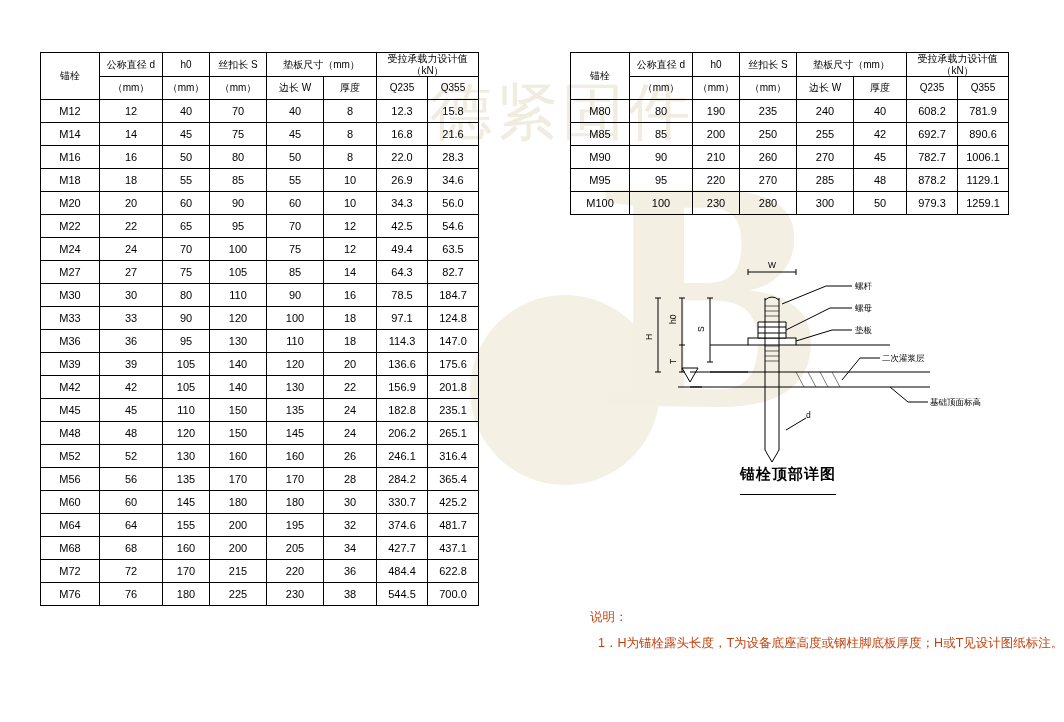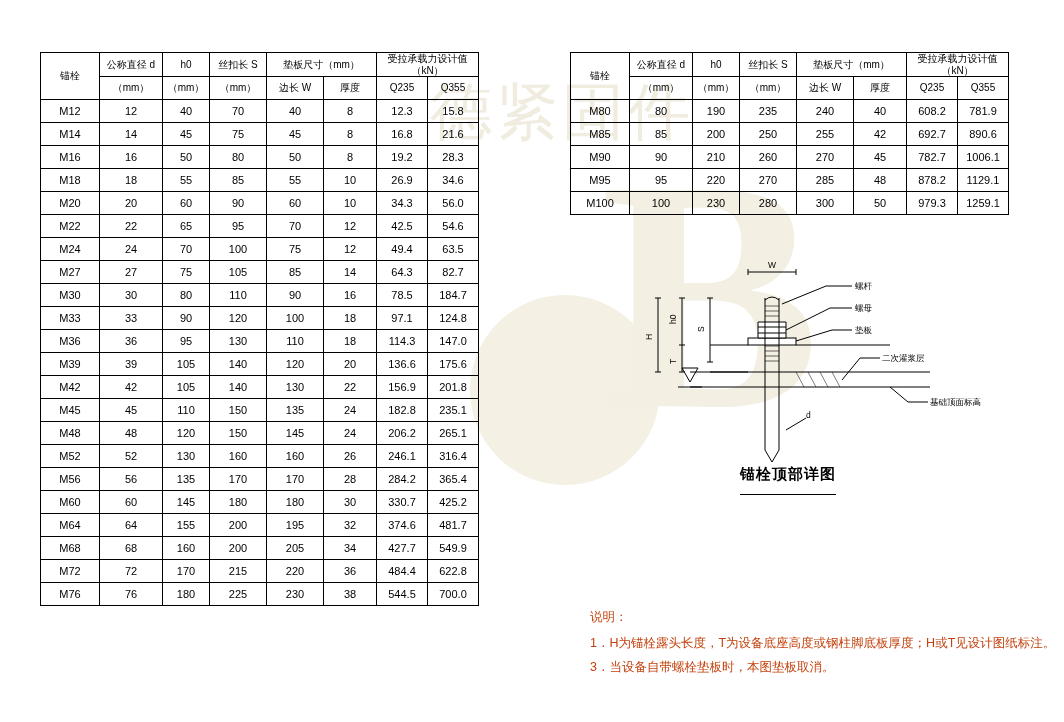--- a/index.html
+++ b/index.html
@@ -118,21 +118,21 @@
   
   #notes {
     position: absolute;
     left: 590px;
     top: 606px;
     font-size: 12.5px;
     color: #c2410c;
     line-height: 1.9;
   }
   #notes .note-title { margin-bottom: 2px; }
-  #notes .note-line { white-space: nowrap; }
+  #notes .note-line { white-space: nowrap; margin-left: 8px; }
 
   .lbl {
     font-size: 8.5px;
     fill: #000;
     font-family: "Liberation Sans", sans-serif;
   }
 </style>
 </head>
 <body>
 
@@ -185,21 +185,21 @@
           <td class="c-q">16.8</td>
           <td class="c-q">21.6</td>
         </tr>
         <tr>
           <td class="c-bolt">M16</td>
           <td class="c-d">16</td>
           <td class="c-h0">50</td>
           <td class="c-s">80</td>
           <td class="c-w">50</td>
           <td class="c-t">8</td>
-          <td class="c-q">19.2</td>
+          <td class="c-q">22.0</td>
           <td class="c-q">28.3</td>
         </tr>
         <tr>
           <td class="c-bolt">M18</td>
           <td class="c-d">18</td>
           <td class="c-h0">55</td>
           <td class="c-s">85</td>
           <td class="c-w">55</td>
           <td class="c-t">10</td>
           <td class="c-q">26.9</td>
@@ -356,21 +356,21 @@
           <td class="c-q">481.7</td>
         </tr>
         <tr>
           <td class="c-bolt">M68</td>
           <td class="c-d">68</td>
           <td class="c-h0">160</td>
           <td class="c-s">200</td>
           <td class="c-w">205</td>
           <td class="c-t">34</td>
           <td class="c-q">427.7</td>
-          <td class="c-q">549.9</td>
+          <td class="c-q">437.1</td>
         </tr>
         <tr>
           <td class="c-bolt">M72</td>
           <td class="c-d">72</td>
           <td class="c-h0">170</td>
           <td class="c-s">215</td>
           <td class="c-w">220</td>
           <td class="c-t">36</td>
           <td class="c-q">484.4</td>
           <td class="c-q">622.8</td>
@@ -546,16 +546,15 @@
         <text class="lbl" x="292" y="111">二次灌浆层</text>
         <text class="lbl" x="340" y="155">基础顶面标高</text>
       </g>
     </svg>
   </div>
   <div class="detail-title">锚栓顶部详图</div>
 
   <div id="notes">
     <div class="note-title">说明：</div>
     <div class="note-line">1．H为锚栓露头长度，T为设备底座高度或钢柱脚底板厚度；H或T见设计图纸标注。</div>
-    <div class="note-line">3．当设备自带螺栓垫板时，本图垫板取消。</div>
   </div>
 
 </div>
 
 </body></html>

